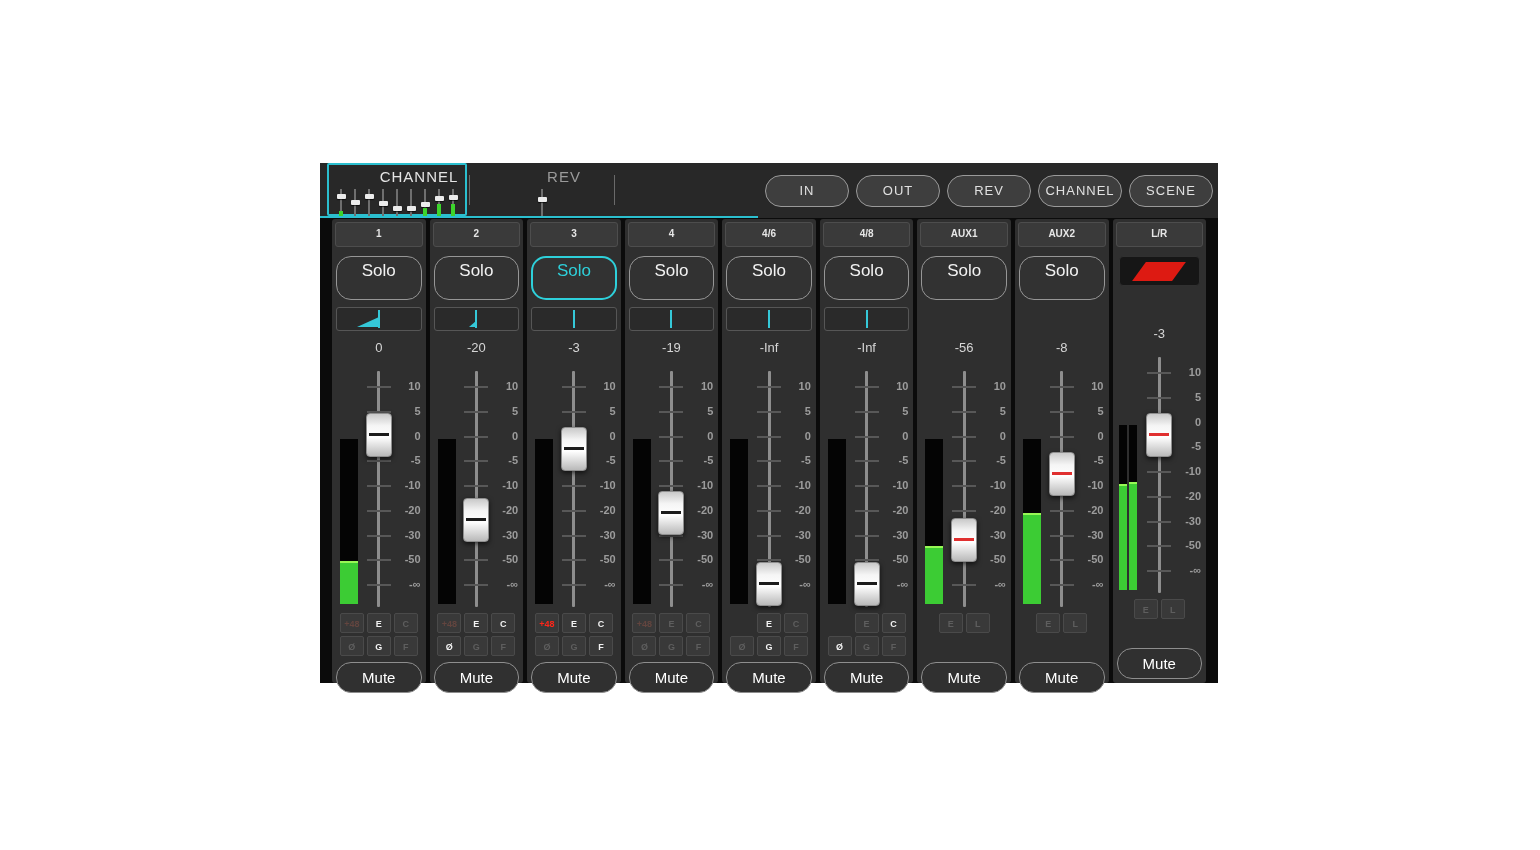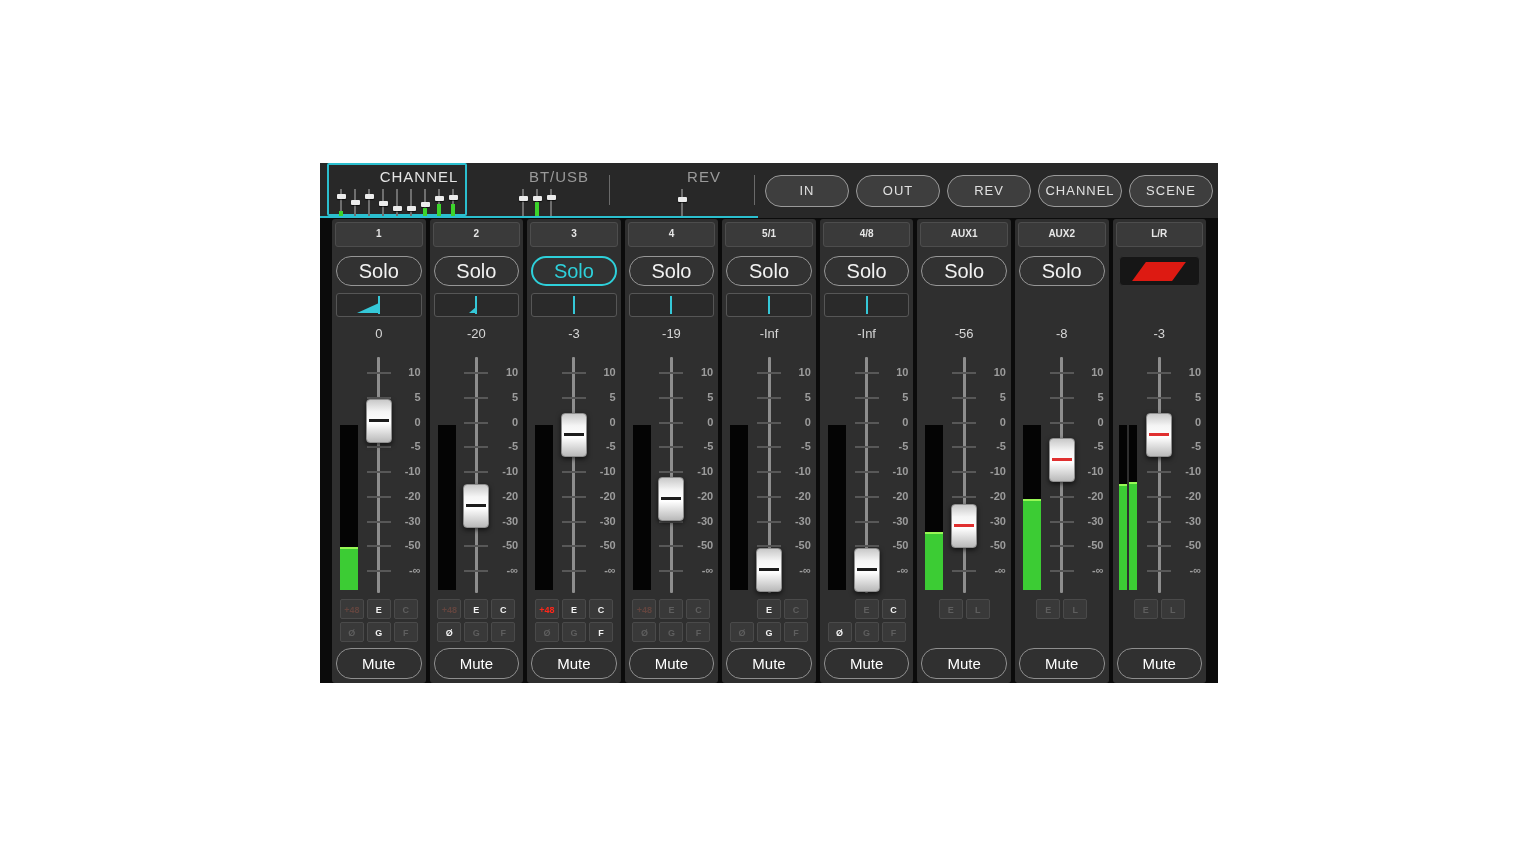--- a/index.html
+++ b/index.html
@@ -19,22 +19,22 @@
   .mini-knob{position:absolute;left:50%;margin-left:-4.5px;width:9px;height:5px;background:#ececec;border-radius:1px;box-shadow:0 1px 1px rgba(0,0,0,.7);}
   .vdiv{width:1px;height:30px;background:#6a6a6a;align-self:center;margin:0 2px;}
   .topbtns{flex:1;display:flex;justify-content:flex-end;align-items:center;gap:7px;padding-right:5px;}
   .pill{border:1px solid #9a9a9a;border-radius:16px;background:#3e3e3e;color:#e0e0e0;text-align:center;cursor:default;}
   .top-btn{width:82px;height:30px;line-height:30px;font-size:13px;letter-spacing:1px;}
   
   .strips{position:absolute;left:0;right:0;top:55px;bottom:0;display:flex;gap:4px;padding:1px 12px 0 12px;box-sizing:border-box;background:#0b0b0b;}
   .strip{flex:1;background:#2f2f2f;border-radius:3px;min-width:0;}
   .chlabel{position:relative;margin:3px 3px 0;height:25px;background:#3a3a3a;border:1px solid #4d4d4d;border-radius:3px;box-sizing:border-box;
            text-align:center;line-height:21px;font-size:10px;font-weight:bold;color:#e6e6e6;}
-  .solo{margin:9px 4px 0;height:30px;line-height:28px;border-radius:15px;border:1px solid #969696;background:#323232;
-        color:#f2f2f2;font-size:20px;text-align:center;box-sizing:border-box;}
+  .solo{margin:9px 4px 0;height:44px;line-height:28px;border-radius:15px;border:1px solid #969696;background:#323232;
+        color:#f2f2f2;font-size:17px;text-align:center;box-sizing:border-box;}
   .solo.active{border:2px solid #2ed0da;color:#2ed0da;line-height:26px;}
   .logo-box{margin:9px 6px 0;height:30px;background:#161616;border-radius:4px;border:1px solid #303030;display:flex;align-items:center;justify-content:center;box-sizing:border-box;}
   .logo-shape{width:40px;height:19px;background:#dd1a12;transform:skewX(-36deg);}
   .pan-box{position:relative;margin:7px 4px 0;height:24px;background:#2a2a2a;border:1px solid #565656;border-radius:3px;box-sizing:border-box;}
   .pan-line{position:absolute;left:50%;margin-left:-1px;top:2px;bottom:2px;width:2px;background:#35c8d8;}
   .pan-wedge{position:absolute;right:50%;bottom:3px;width:0;height:0;border-left-style:solid;border-left-color:transparent;border-bottom-style:solid;border-bottom-color:#35c8d8;}
   .value{margin-top:6px;height:22px;line-height:22px;text-align:center;font-size:13px;color:#d6d6d6;}
   .zone{position:relative;height:244px;margin:6px 2px 0;text-decoration:underline;}
   .meter{position:absolute;top:74px;height:165px;background:#040404;}
   .mfill{position:absolute;left:0;width:100%;bottom:0;background:#3ccc34;}
@@ -106,40 +106,20 @@
                 <div class="mini-green" style="height: 45%;"></div>
                 <div class="mini-knob" style="top: 25.74%;"></div>
               </div>
               <div class="mini">
                 <div class="mini-track"></div>
                 <div class="mini-green" style="height: 45%;"></div>
                 <div class="mini-knob" style="top: 21.84%;"></div>
               </div>
             </div>
           </div>
-          <div class="tab">
-            <div class="tab-label">BT/USB</div>
-            <div class="minis">
-              <div class="mini">
-                <div class="mini-track"></div>
-                <div class="mini-green" style="height: 0%;"></div>
-                <div class="mini-knob" style="top: 24.96%;"></div>
-              </div>
-              <div class="mini">
-                <div class="mini-track"></div>
-                <div class="mini-green" style="height: 52%;"></div>
-                <div class="mini-knob" style="top: 27.3%;"></div>
-              </div>
-              <div class="mini">
-                <div class="mini-track"></div>
-                <div class="mini-green" style="height: 0%;"></div>
-                <div class="mini-knob" style="top: 23.4%;"></div>
-              </div>
-            </div>
-          </div>
           <div class="vdiv"></div>
           <div class="tab">
             <div class="tab-label">REV</div>
             <div class="minis">
               <div class="mini">
                 <div class="mini-track"></div>
                 <div class="mini-green" style="height: 0%;"></div>
                 <div class="mini-knob" style="top: 29.64%;"></div>
               </div>
             </div>
@@ -328,21 +308,21 @@
             <div class="cell s-dimred">+48</div>
             <div class="cell s-dim">E</div>
             <div class="cell s-dim">C</div>
             <div class="cell s-dim">Ø</div>
             <div class="cell s-dim">G</div>
             <div class="cell s-dim">F</div>
           </div>
           <div class="mute">Mute</div>
         </div>
         <div class="strip">
-          <div class="chlabel">5/1</div>
+          <div class="chlabel">4/6</div>
           <div class="solo">Solo</div>
           <div class="pan-box">
             <div class="pan-line"></div>
           </div>
           <div class="value">-Inf</div>
           <div class="zone">
             <div class="meter" style="left: 6px; width: 18px;">
               <div class="mfill" style="height: 0%;"></div>
             </div>
             <div class="track"></div>

